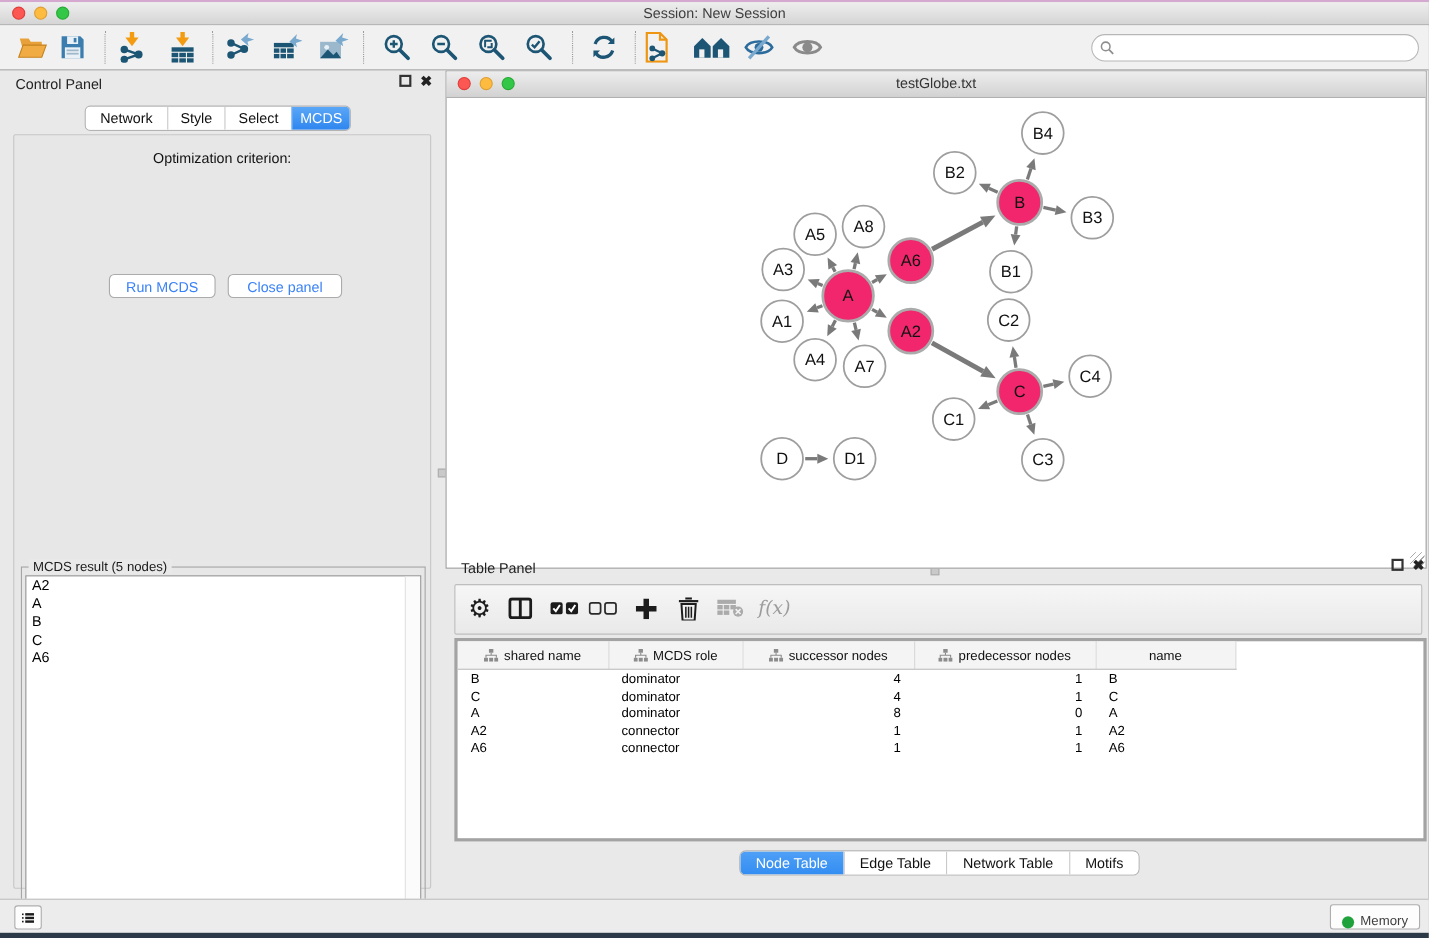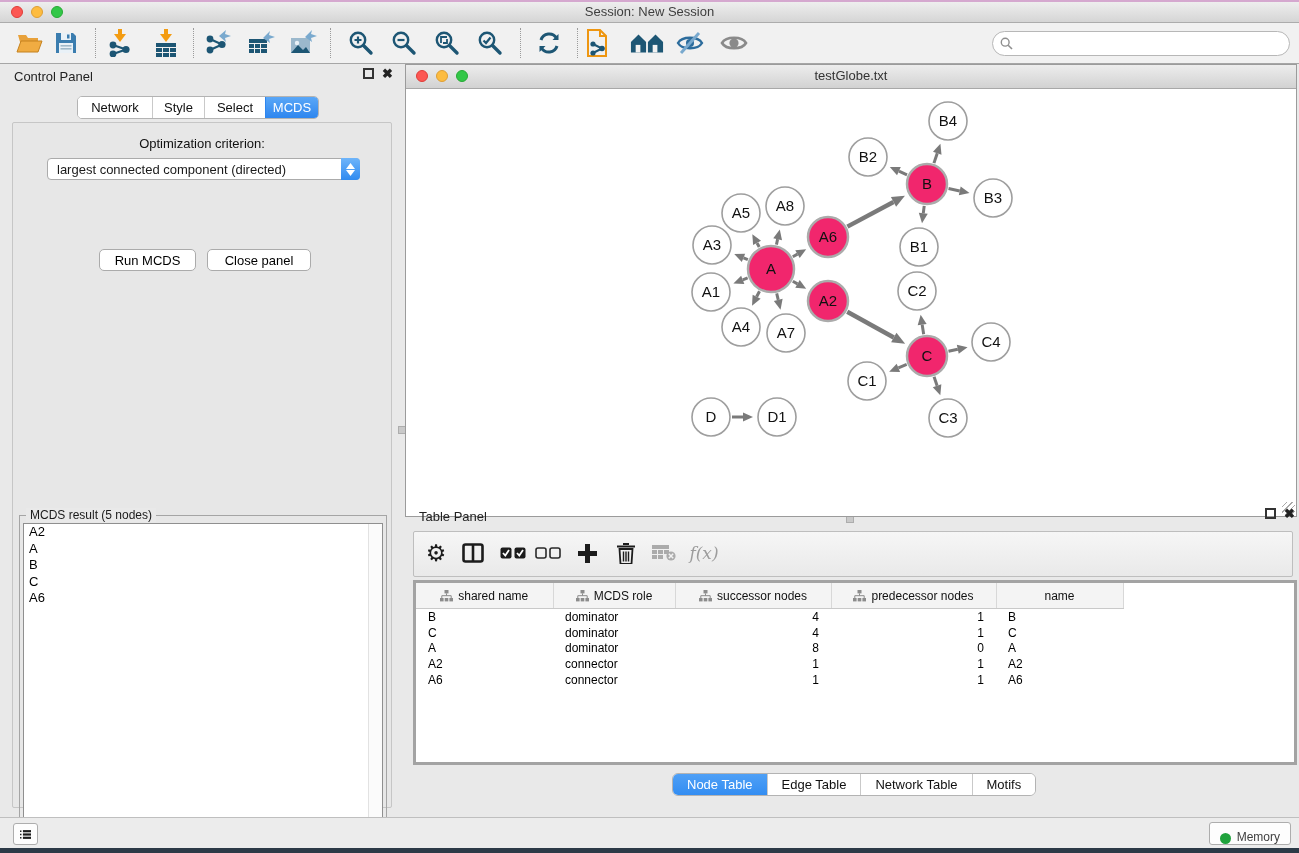--- a/index.html
+++ b/index.html
@@ -44,21 +44,21 @@
           border:1px solid #C6C6C6;border-radius:2px;}
   .opt-label{position:absolute;left:0;top:13px;width:100%;text-align:center;font-size:13px;color:#111;}
   .dropdown{position:absolute;left:34px;top:35px;width:313px;height:22px;background:#fff;
             border:1px solid #ABABAB;border-radius:4px;display:flex;align-items:center;box-sizing:border-box;}
   .dropdown .dd-text{flex:1;font-size:13px;padding-left:9px;white-space:nowrap;}
   .dd-step{width:19px;height:22px;margin:-1px -1px -1px 0;border-radius:0 4px 4px 0;
            background:linear-gradient(#6FB5FA,#2F8AF0);display:flex;flex-direction:column;
            align-items:center;justify-content:center;gap:1px;}
   .dd-step svg{display:block;}
   .cp-btn{position:absolute;height:22px;background:#fff;border:1px solid #ABABAB;border-radius:5px;
-          font-size:13px;color:#000000;}
+          font-size:13px;color:#3b82f6;}
   .fieldset{position:absolute;left:6px;top:392px;width:366px;height:344px;border:1px solid #A5A5A5;}
   .fieldset .legend{position:absolute;left:6px;top:-8px;background:#E9E9E9;padding:0 4px;font-size:12px;}
   .mcds-list{position:absolute;left:3px;top:7px;right:3px;bottom:3px;background:#fff;
              border:1px solid #8F8F8F;overflow:hidden;}
   .mcds-track{position:absolute;right:0;top:0;bottom:0;width:13px;background:#FBFBFB;border-left:1px solid #E2E2E2;}
   .mcds-item{font-size:13px;line-height:16.5px;padding-left:5px;color:#000;}
   
   .netwin{position:absolute;left:405px;top:64px;width:892px;height:453px;background:#fff;
           border:1px solid #9B9B9B;box-sizing:border-box;}
   .nw-titlebar{position:absolute;left:0;top:0;width:100%;height:23px;
@@ -278,31 +278,20 @@
       </span>
     </div>
     <div class="seg cp-tabs">
       <button class="seg-btn">Network</button>
       <button class="seg-btn">Style</button>
       <button class="seg-btn">Select</button>
       <button class="seg-btn active">MCDS</button>
     </div>
     <div class="cp-box">
       <div class="opt-label">Optimization criterion:</div>
-      <div class="dropdown">
-        <span class="dd-text">largest connected component (directed)</span>
-        <span class="dd-step">
-          <svg width="9" height="6" viewBox="0 0 9 6">
-              <path d="M4.5 0L9 6H0z" fill="#fff"></path>
-            </svg>
-          <svg width="9" height="6" viewBox="0 0 9 6">
-              <path d="M4.5 6L0 0h9z" fill="#fff"></path>
-            </svg>
-        </span>
-      </div>
       <button class="cp-btn" style="left:86px;top:126px;width:97px;">Run MCDS</button>
       <button class="cp-btn" style="left:194px;top:126px;width:104px;">Close panel</button>
       <div class="fieldset">
         <span class="legend">MCDS result (5 nodes)</span>
         <div class="mcds-list">
           <div>
               <div class="mcds-item">A2</div>
               <div class="mcds-item">A</div>
               <div class="mcds-item">B</div>
               <div class="mcds-item">C</div>

